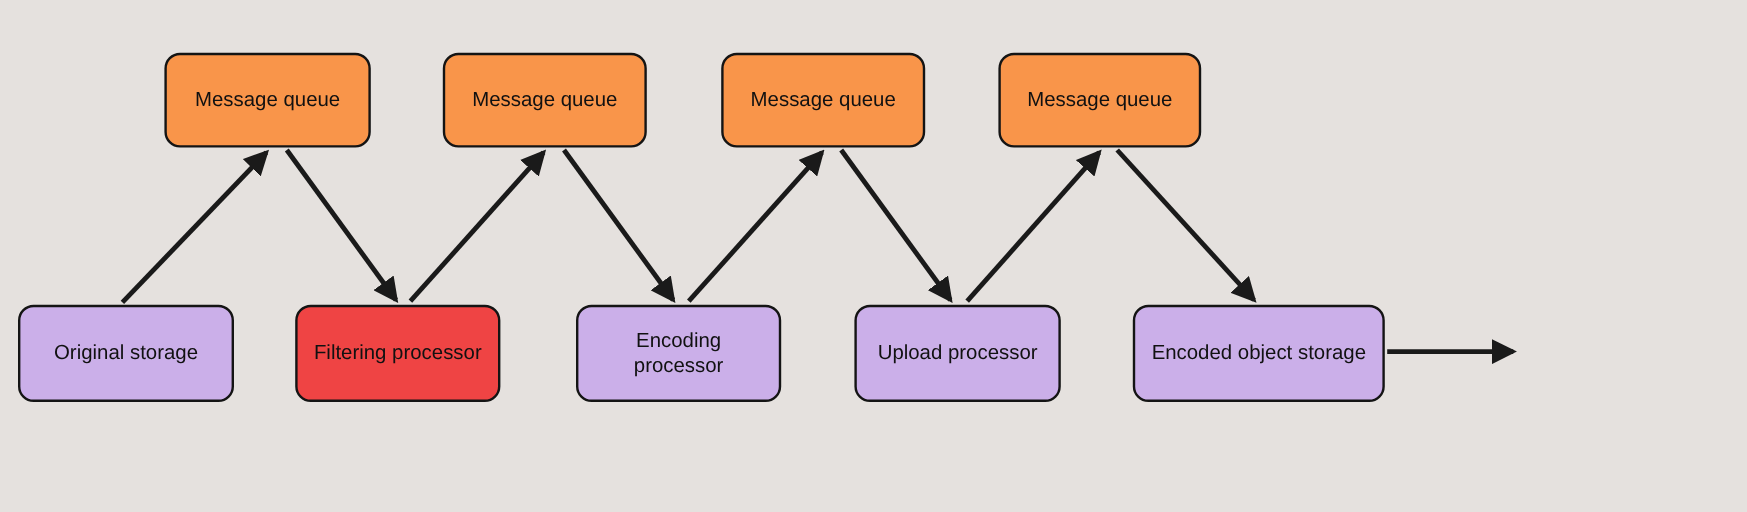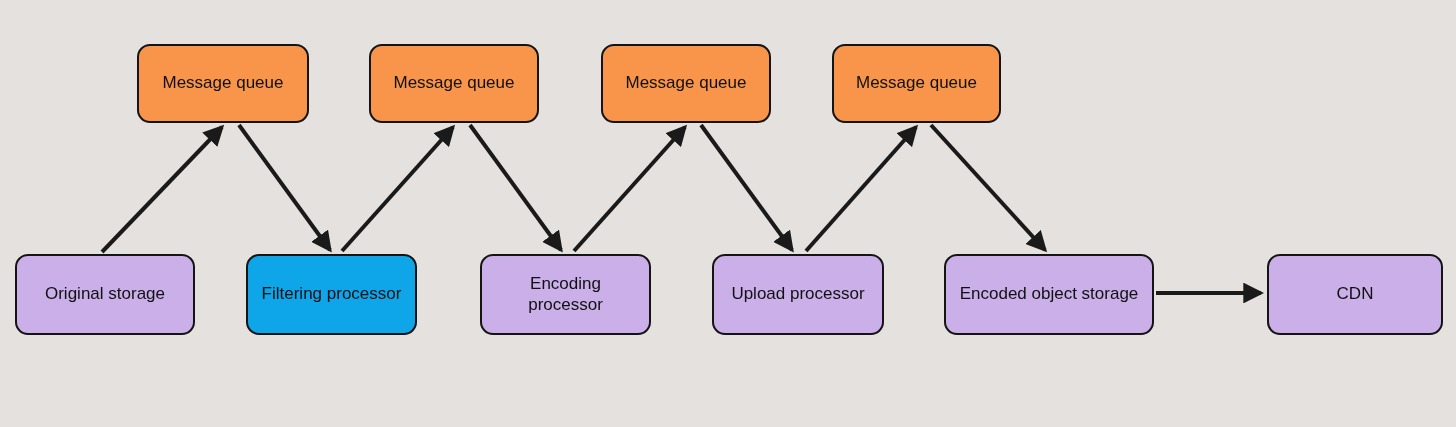--- a/index.html
+++ b/index.html
@@ -67,28 +67,25 @@
     </div>
     <div class="node" style="left: 601px; top: 44px; width: 170px; height: 79px; background: rgb(249, 149, 74); border-color: rgb(20, 20, 20); color: rgb(17, 17, 17);">
       <span>Message queue</span>
     </div>
     <div class="node" style="left: 832px; top: 44px; width: 169px; height: 79px; background: rgb(249, 149, 74); border-color: rgb(20, 20, 20); color: rgb(17, 17, 17);">
       <span>Message queue</span>
     </div>
     <div class="node" style="left: 15px; top: 254px; width: 180px; height: 81px; background: rgb(203, 175, 233); border-color: rgb(20, 20, 20); color: rgb(17, 17, 17);">
       <span>Original storage</span>
     </div>
-    <div class="node" style="left: 246px; top: 254px; width: 171px; height: 81px; background: #0ea5e9; border-color: rgb(20, 20, 20); color: rgb(17, 17, 17);">
+    <div class="node" style="left: 246px; top: 254px; width: 171px; height: 81px; background: #ef4444; border-color: rgb(20, 20, 20); color: rgb(17, 17, 17);">
       <span>Filtering processor</span>
     </div>
     <div class="node" style="left: 480px; top: 254px; width: 171px; height: 81px; background: rgb(203, 175, 233); border-color: rgb(20, 20, 20); color: rgb(17, 17, 17);">
       <span>Encoding processor</span>
     </div>
     <div class="node" style="left: 944px; top: 254px; width: 210px; height: 81px; background: rgb(203, 175, 233); border-color: rgb(20, 20, 20); color: rgb(17, 17, 17);">
       <span>Encoded object storage</span>
     </div>
     <div class="node" style="left: 712px; top: 254px; width: 172px; height: 81px; background: rgb(203, 175, 233); border-color: rgb(20, 20, 20); color: rgb(17, 17, 17);">
       <span>Upload processor</span>
     </div>
-    <div class="node" style="left: 1267px; top: 254px; width: 176px; height: 81px; background: rgb(203, 175, 233); border-color: rgb(20, 20, 20); color: rgb(17, 17, 17);">
-      <span>CDN</span>
-    </div>
   </div>
 
 </body></html>

